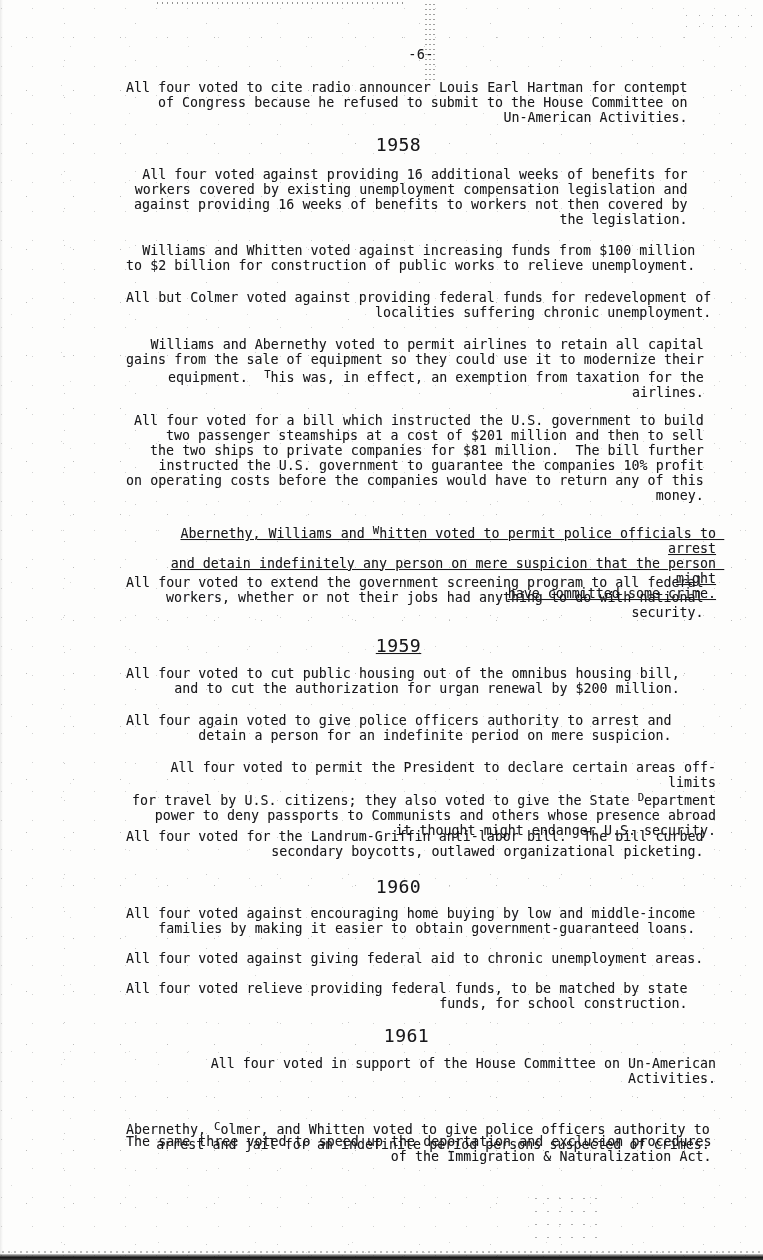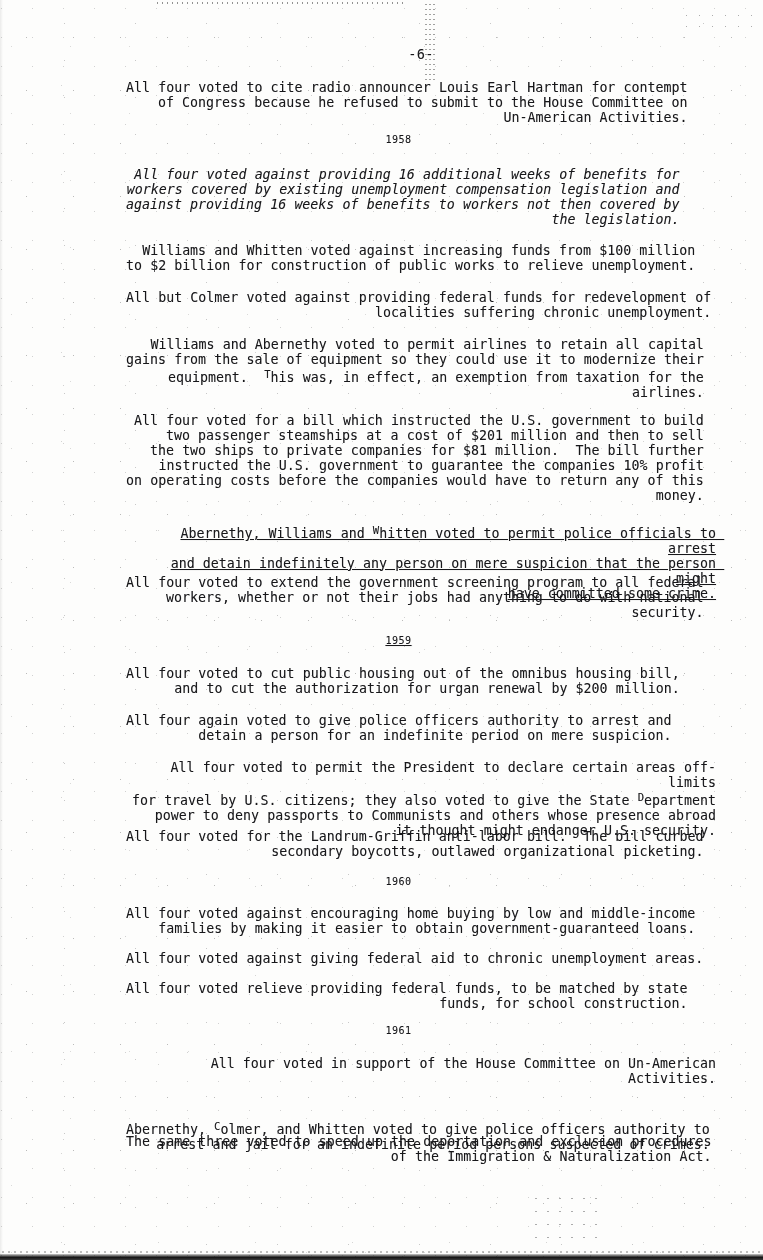--- a/index.html
+++ b/index.html
@@ -107,21 +107,21 @@
     position: absolute;
     left: 0; top: 46px;
     width: 590px;
     text-align: center;
     font-size: 13.5px;
     letter-spacing: 0.4px;
   }
   .year {
     text-align: center;
     width: 545px;
-    font-size: 10px;
+    font-size: 18px;
     letter-spacing: 0.5px;
     margin: 0;
   }
   p.para {
     margin: 0;
     font-size: 13.2px;
     line-height: 15px;
     letter-spacing: 0.05px;
     white-space: pre-wrap;
     word-spacing: 0.2px;
@@ -149,21 +149,21 @@
   <div class="edge-bottom2"></div>
   <div class="edge-bottom"></div>
 
   <div class="doc">
     <div class="pagenum">-6-</div>
     <div id="blocks">
         <p class="para" style="position: absolute; left: 0px; top: 80px;">All four voted to cite radio announcer Louis Earl Hartman for contempt
 of Congress because he refused to submit to the House Committee on
 Un-American Activities.</p>
         <div class="year" style="position: absolute; left: 0px; top: 134px;">1958</div>
-        <p class="para" style="position: absolute; left: 0px; top: 167px; font-style: italic;">All four voted against providing 16 additional weeks of benefits for
+        <p class="para" style="position: absolute; left: 8px; top: 167px;">All four voted against providing 16 additional weeks of benefits for
 workers covered by existing unemployment compensation legislation and
 against providing 16 weeks of benefits to workers not then covered by
 the legislation.</p>
         <p class="para" style="position: absolute; left: 0px; top: 243px;">Williams and Whitten voted against increasing funds from $100 million
 to $2 billion for construction of public works to relieve unemployment.</p>
         <p class="para" style="position: absolute; left: 0px; top: 290px;">All but Colmer voted against providing federal funds for redevelopment of
 localities suffering chronic unemployment.</p>
         <p class="para" style="position: absolute; left: 0px; top: 337px;">Williams and Abernethy voted to permit airlines to retain all capital
 gains from the sale of equipment so they could use it to modernize their
 equipment.  <span class="sup">T</span>his was, in effect, an exemption from taxation for the
@@ -190,21 +190,21 @@
 power to deny passports to Communists and others whose presence abroad
 it thought might endanger U.S. security.</p>
         <p class="para" style="position: absolute; left: 0px; top: 829px;">All four voted for the Landrum-Griffin anti-labor bill.  The bill curbed
 secondary boycotts, outlawed organizational picketing.</p>
         <div class="year" style="position: absolute; left: 0px; top: 876px;">1960</div>
         <p class="para" style="position: absolute; left: 0px; top: 906px;">All four voted against encouraging home buying by low and middle-income
 families by making it easier to obtain government-guaranteed loans.</p>
         <p class="para" style="position: absolute; left: 0px; top: 951px;">All four voted against giving federal aid to chronic unemployment areas.</p>
         <p class="para" style="position: absolute; left: 0px; top: 981px;">All four voted relieve providing federal funds, to be matched by state
 funds, for school construction.</p>
-        <div class="year" style="position: absolute; left: 0px; top: 1025px;">1961</div>
+        <div class="year" style="position: absolute; left: 8px; top: 1025px;">1961</div>
         <p class="para" style="position: absolute; left: 0px; top: 1056px;">All four voted in support of the House Committee on Un-American Activities.</p>
         <p class="para" style="position: absolute; left: 0px; top: 1087px; margin-top: 32px;">Abernethy, <span class="sup">C</span>olmer, and Whitten voted to give police officers authority to
 arrest and jail for an indefinite period persons suspected of crimes.</p>
         <p class="para" style="position: absolute; left: 0px; top: 1134px;">The same three voted to speed up the deportation and exclusion procedures
 of the Immigration &amp; Naturalization Act.</p>
       </div>
   </div>
 
 </div>
 

